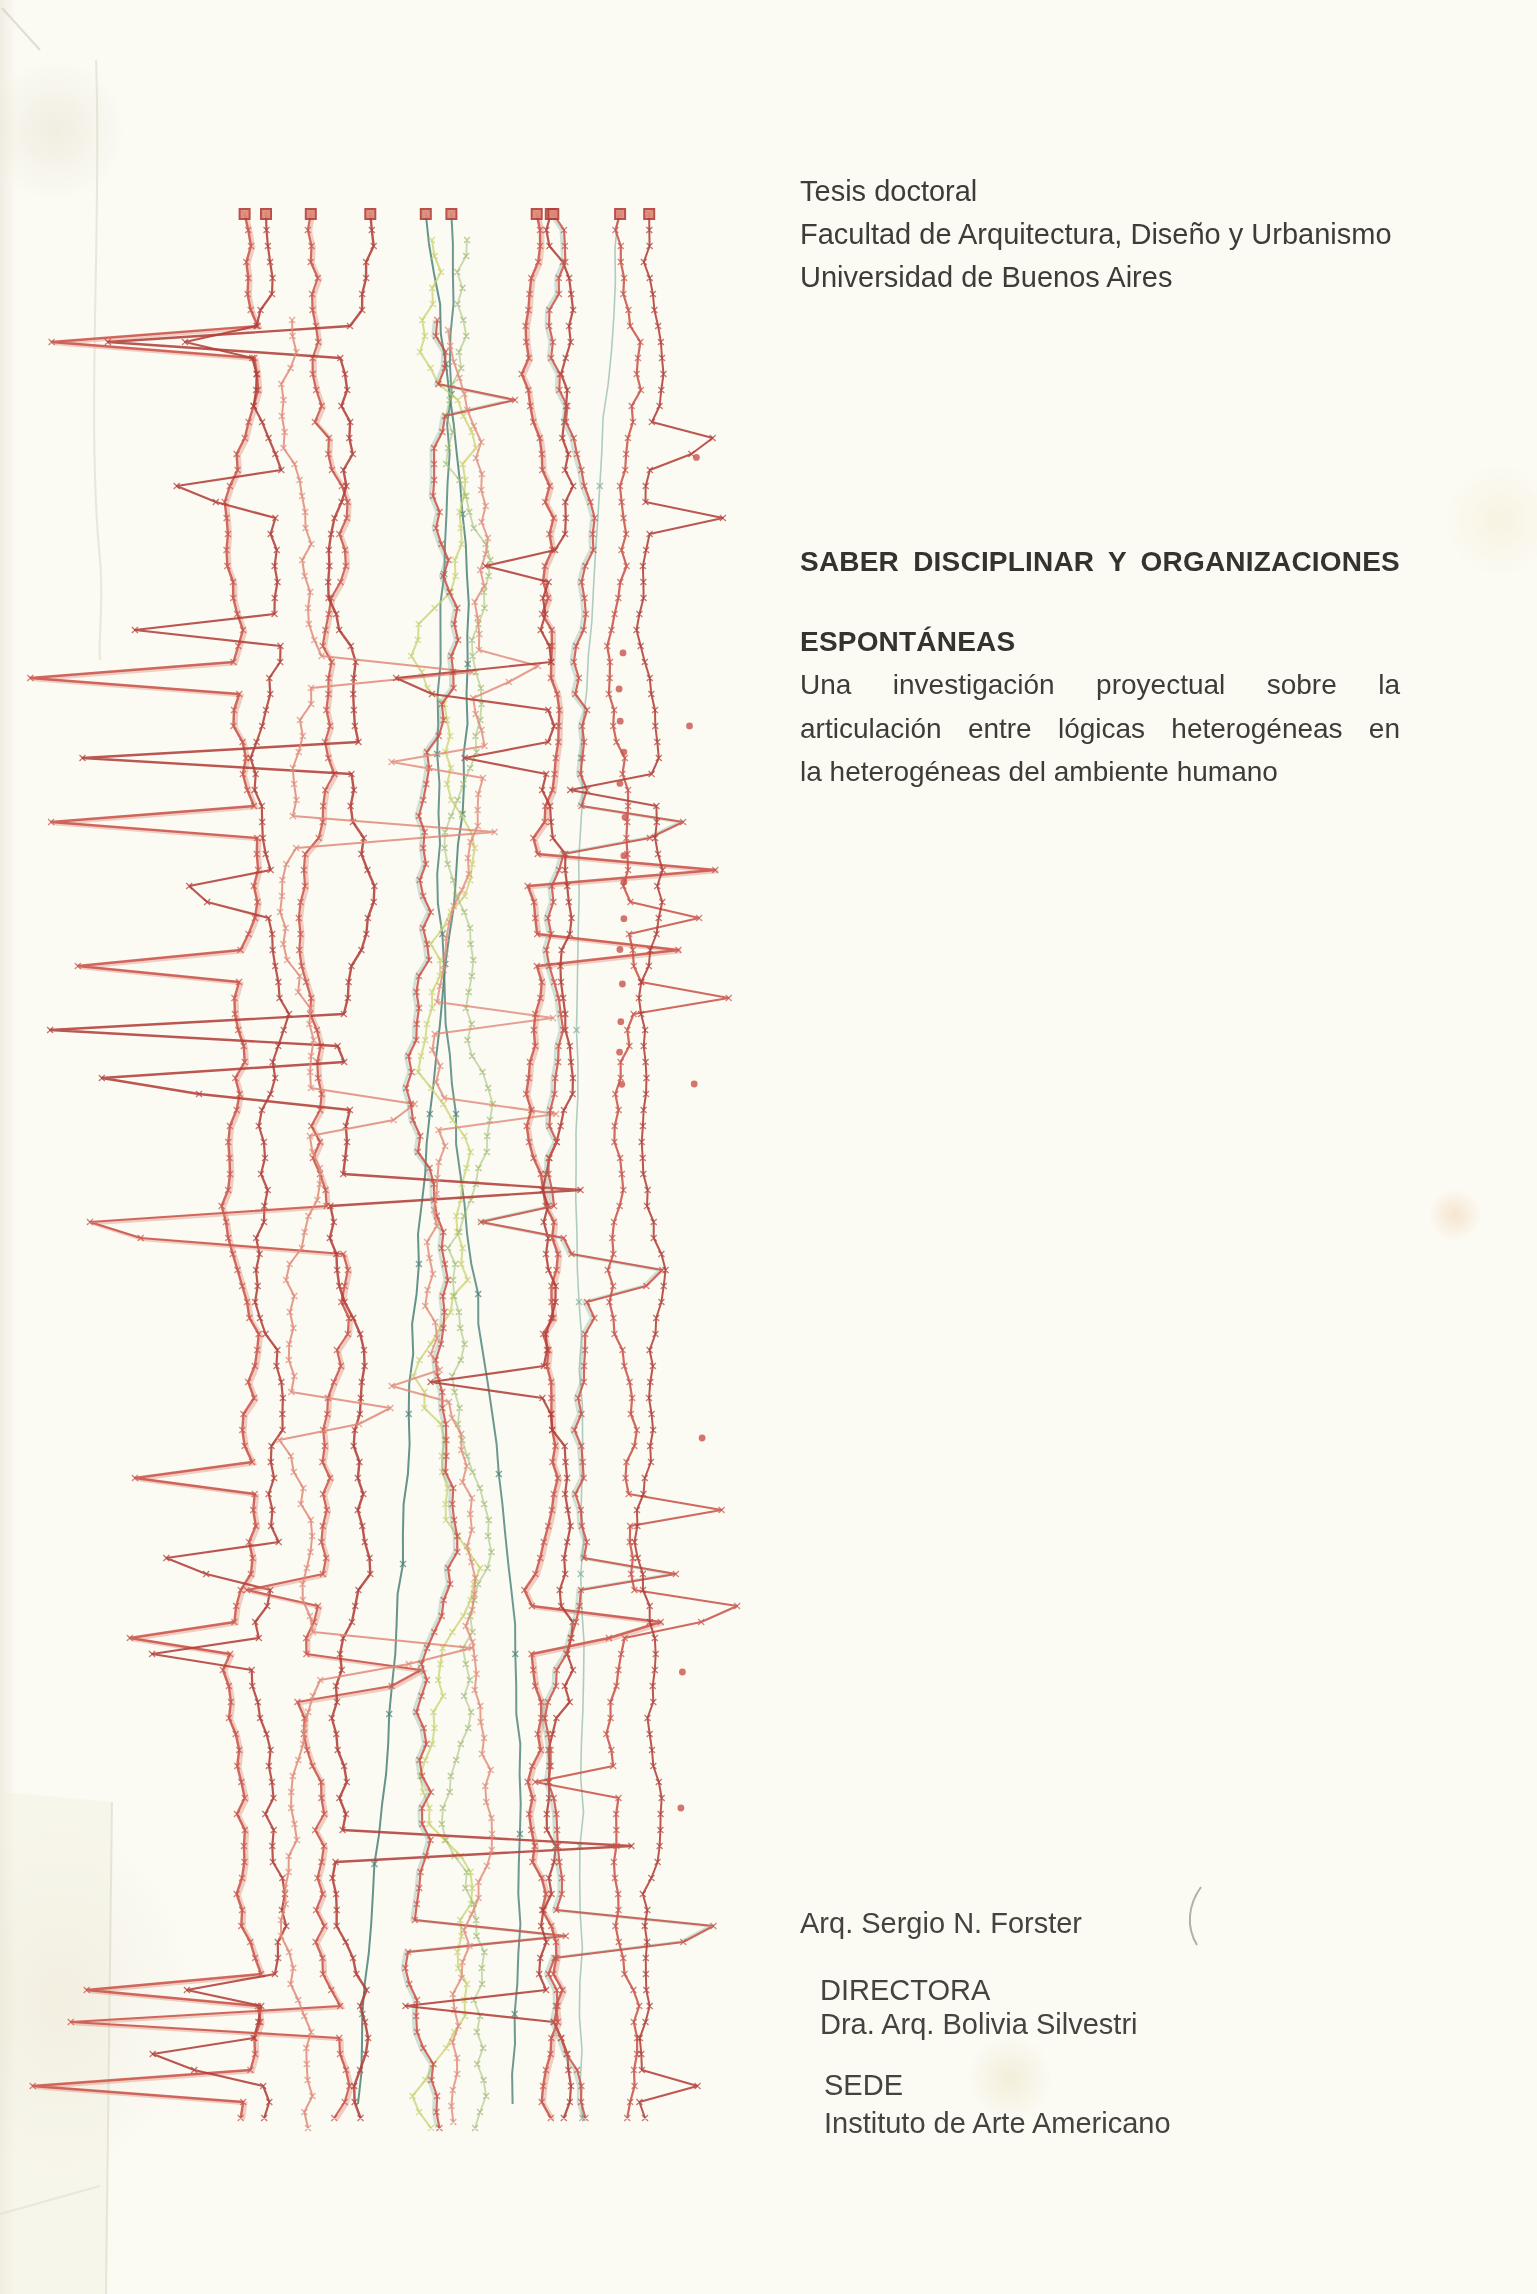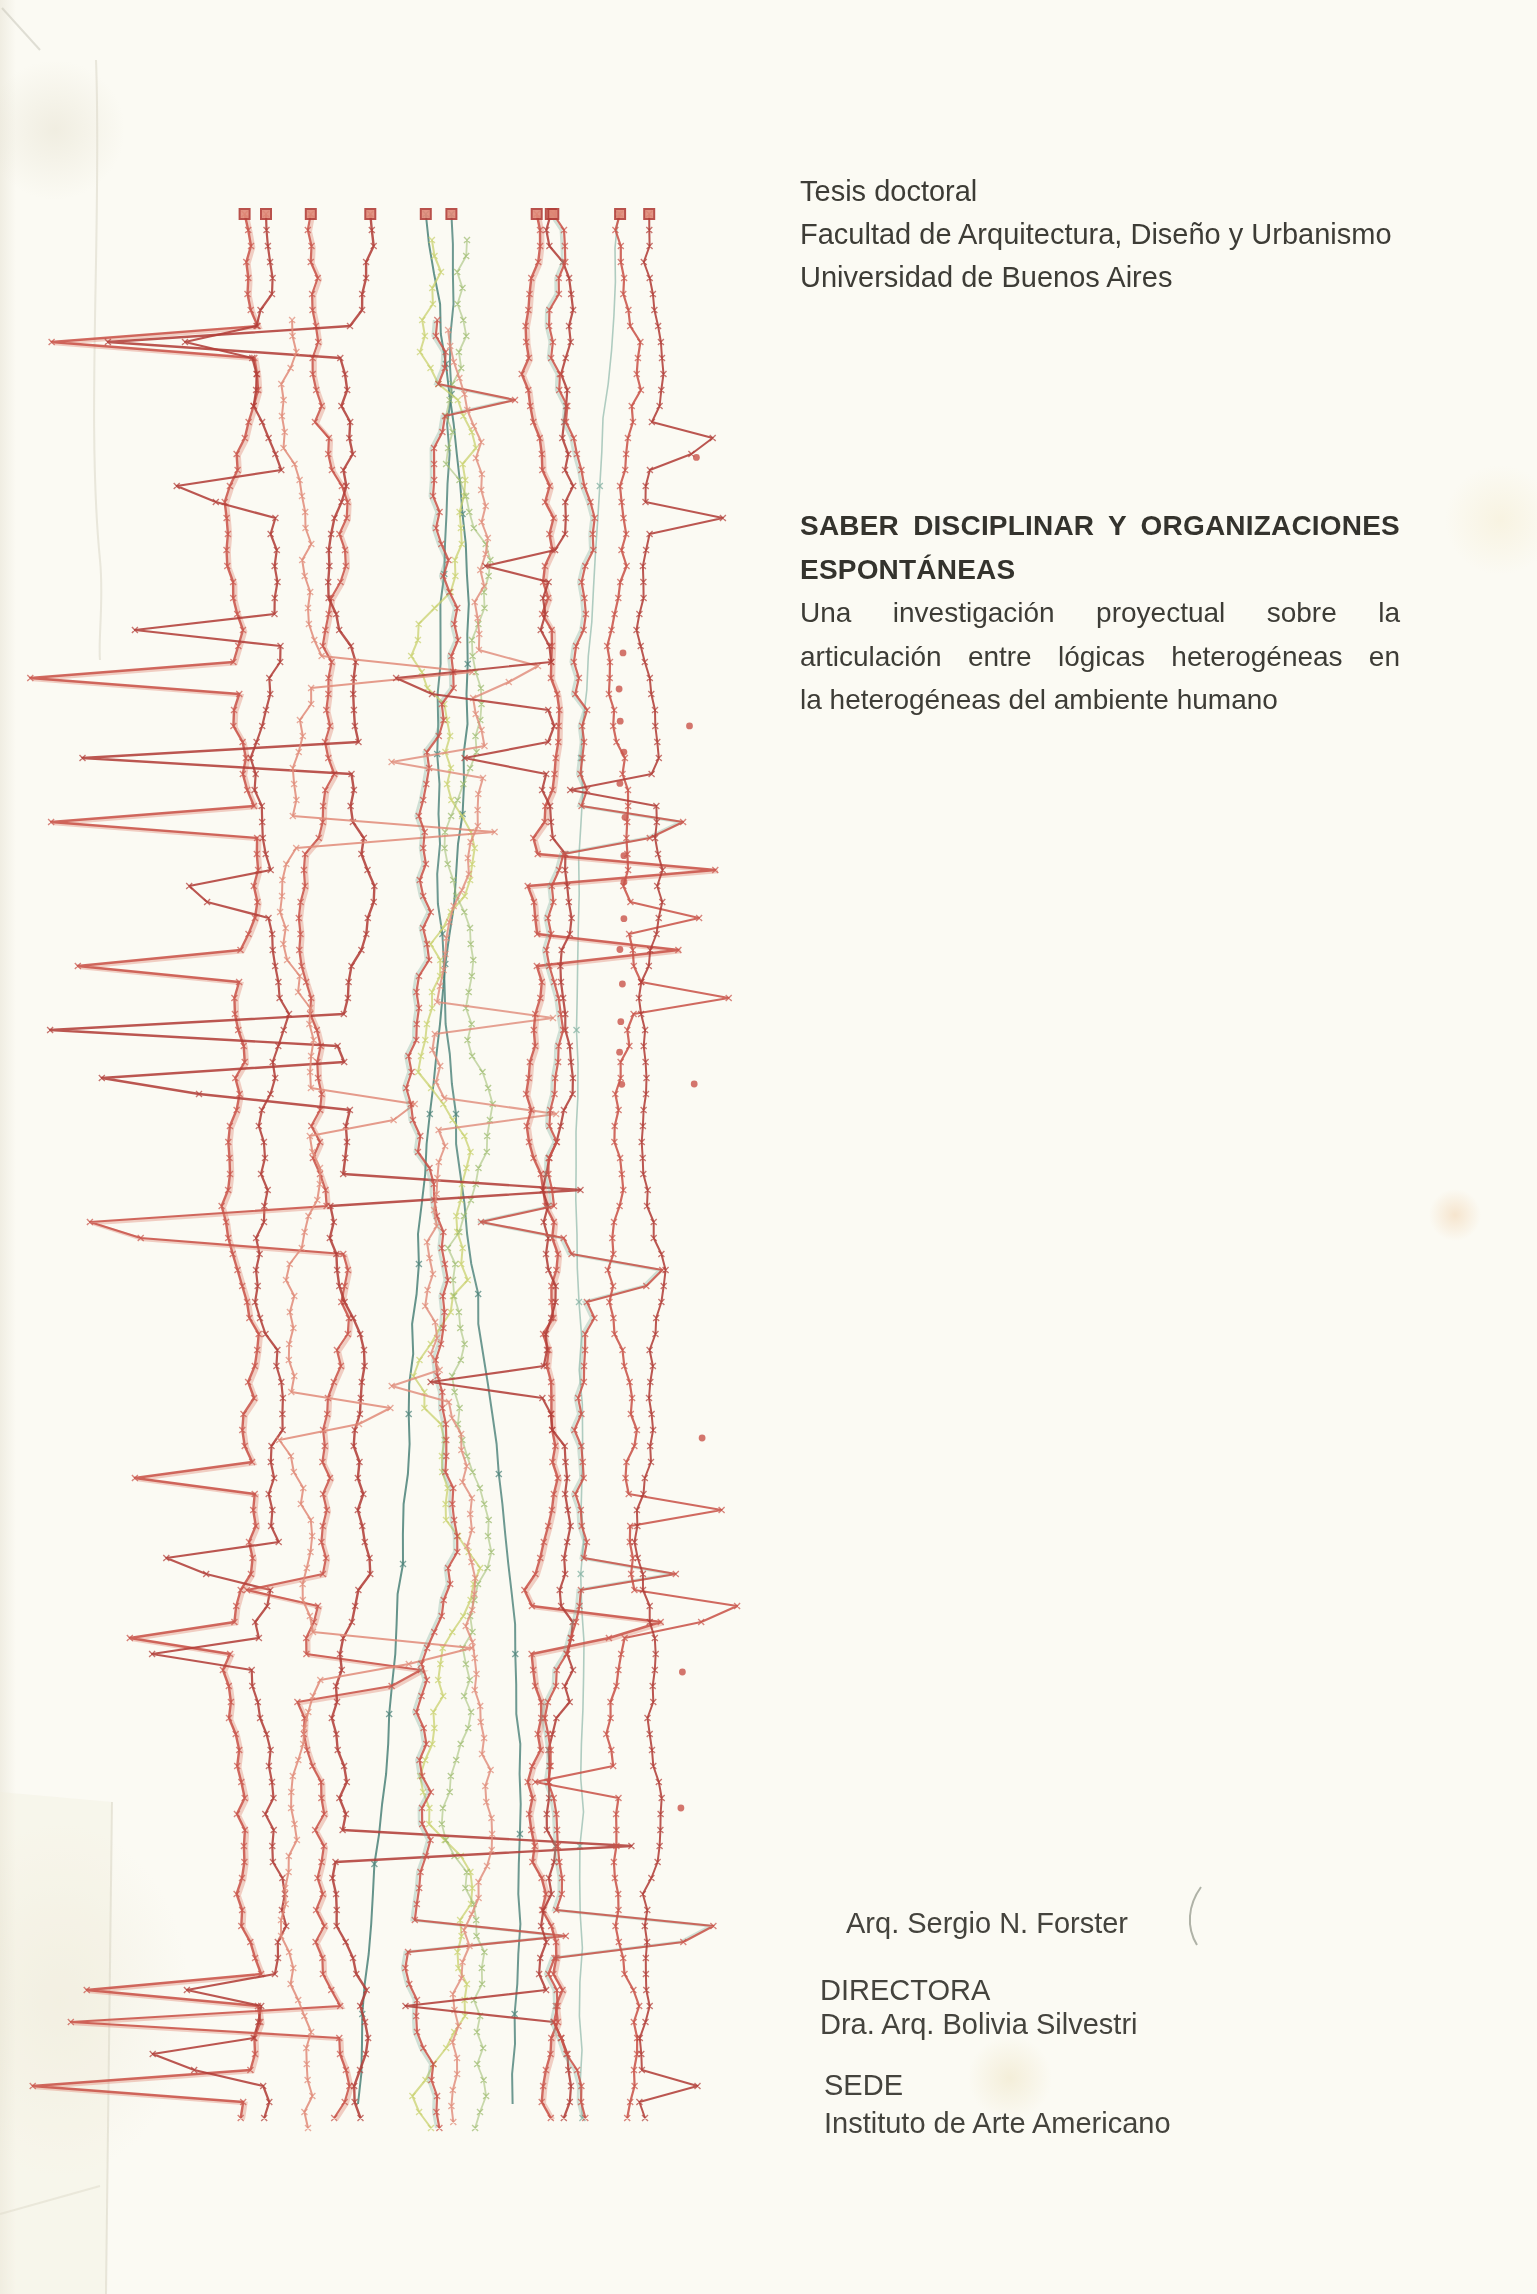--- a/index.html
+++ b/index.html
@@ -19,23 +19,23 @@
       radial-gradient(circle at 55px 130px,    rgba(208,200,172,.25), rgba(208,200,172,0) 70px),
       radial-gradient(ellipse at 60px 2000px,  rgba(230,224,202,.35), rgba(230,224,202,0) 130px);
   }
   svg.art{position:absolute;left:0;top:0;width:1537px;height:2294px;}
   .txt{position:absolute;left:800px;color:#3d3c36;}
   .header-block{top:170px;font-size:29px;line-height:43px;white-space:nowrap;}
   .title-block{top:504px;width:600px;font-size:28px;line-height:43.5px;}
   .study-block{top:748px;width:600px;font-size:28px;line-height:43.5px;}
   .jline{text-align:justify;text-align-last:justify;}
   .jlast{text-align:justify;text-align-last:left;}
-  .b{font-weight:bold;color:#34332d;letter-spacing:.2px;}
+  .b{font-weight:bold;color:#34332d;letter-spacing:.2px;margin-top:36px;}
   .credit{position:absolute;left:800px;color:#44433d;font-size:29px;}
-  .author-line{top:1907px;margin-left:46px;}
+  .author-line{top:1907px;}
   .director-block{top:1973px;line-height:34px;margin-left:20px;}
   .sede-block{top:2066px;line-height:38px;margin-left:24px;}
 </style>
 </head>
 <body>
 
 <div class="paper">
 
   <div class="stains"></div>
 

